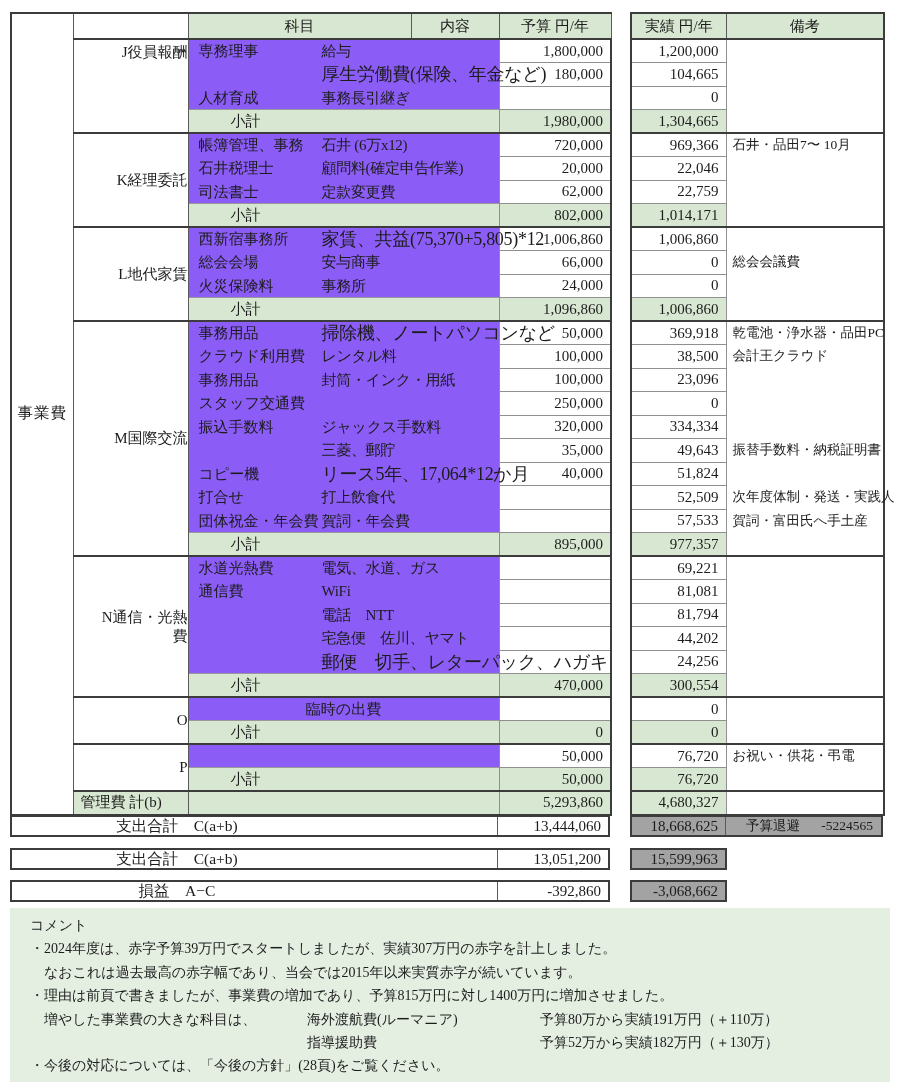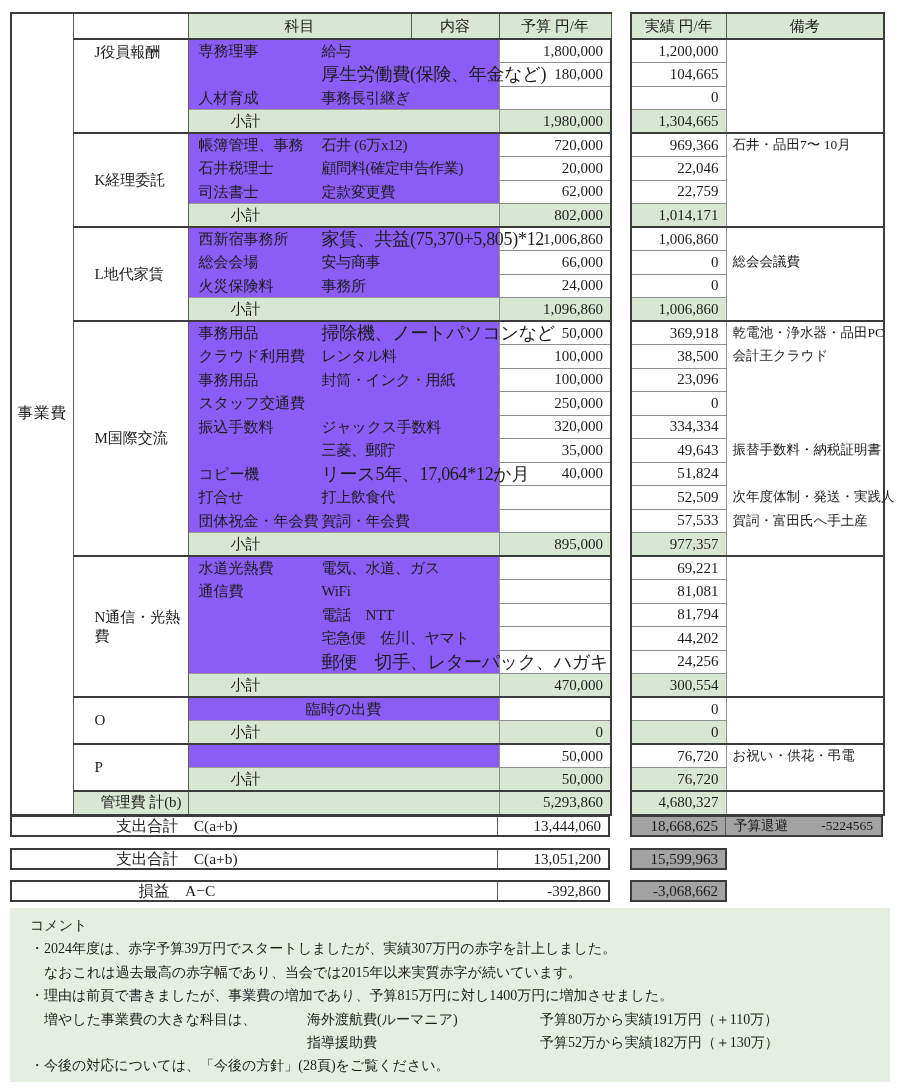--- a/index.html
+++ b/index.html
@@ -29,25 +29,25 @@
   td.hdr{background:var(--green);text-align:center;border-left:1px solid var(--mid);border-right:1px solid var(--mid);}
   td.hdr-blank{background:#fff;}
   
   td.c0{
     border-left:2px solid var(--heavy);border-top:2px solid var(--heavy);
     border-bottom:2px solid var(--heavy);border-right:1px solid var(--mid);
     text-align:center;vertical-align:middle;background:#fff;font-size:15.5px;letter-spacing:1px;
   }
   td.cat{
     border-left:1px solid var(--mid);border-right:1px solid var(--mid);
-    text-align:left;vertical-align:middle;background:#fff;padding-left:21px;
+    text-align:right;vertical-align:middle;background:#fff;padding-left:21px;
   }
   td.cat.cat-top{vertical-align:top;padding-top:3px;}
   td.catgreen{background:var(--green);border-left:1px solid var(--mid);border-right:1px solid var(--mid);
-    text-align:center;padding-left:21px;}
+    text-align:left;padding-left:7px;}
   td.txt{position:relative;border-left:1px solid var(--mid);border-right:1px solid var(--thin);background:#8b5cf6;}
   td.txt .s{position:absolute;left:10px;top:50%;transform:translateY(-50%);white-space:nowrap;}
   td.txt .c{position:absolute;left:133px;top:50%;transform:translateY(-50%);white-space:nowrap;letter-spacing:-0.3px;}
   td.txt .c.cond{font-size:18px;}
   td.txt.center-txt{text-align:center;}
   td.txt.sub{background:var(--green);border-top:1px solid #999;padding-left:42px;}
   td.txt.greenfill{background:var(--green);}
   td.num{border:1px solid var(--thin);text-align:right;padding-right:7px;background:#fff;white-space:nowrap;}
   td.num.greenfill{background:var(--green);}
   td.num.last-left{border-right:2px solid var(--heavy);}
@@ -63,21 +63,21 @@
   td.hdr.brh{border-right:2px solid var(--heavy);}
   
   .tbox{position:absolute;left:10px;display:flex;height:22px;}
   .tb-left{display:flex;width:600px;border:2px solid var(--heavy);background:#fff;}
   .tlabel{width:486px;border-right:1px solid var(--mid);display:flex;align-items:center;}
   .tlabel span{display:inline-block;width:330px;text-align:center;font-size:15.5px;white-space:nowrap;}
   .tnum{flex:1;text-align:right;padding-right:7px;font-size:15px;display:flex;align-items:center;justify-content:flex-end;white-space:nowrap;}
   .tb-right{display:flex;margin-left:20px;border:2px solid var(--heavy);background:#a3a3a3;}
   .tn-act{width:93px;}
   .trem{width:156px;border-left:1px solid var(--mid);display:flex;align-items:center;justify-content:space-between;
-    padding:0 8px 0 8px;font-size:13.5px;white-space:nowrap;}
+    padding:0 8px 0 20px;font-size:13.5px;white-space:nowrap;}
   
   .comment{position:absolute;left:10px;top:908px;width:880px;height:174px;background:var(--cgreen);
     padding-top:6px;font-size:14px;}
   .cline{position:relative;height:23.4px;line-height:23.4px;padding-left:20px;white-space:nowrap;}
   .cline.ind{padding-left:34px;}
   .cline .colA{position:absolute;left:297px;top:0;}
   .cline .colB{position:absolute;left:530px;top:0;}
 </style>
 </head>
 <body>

